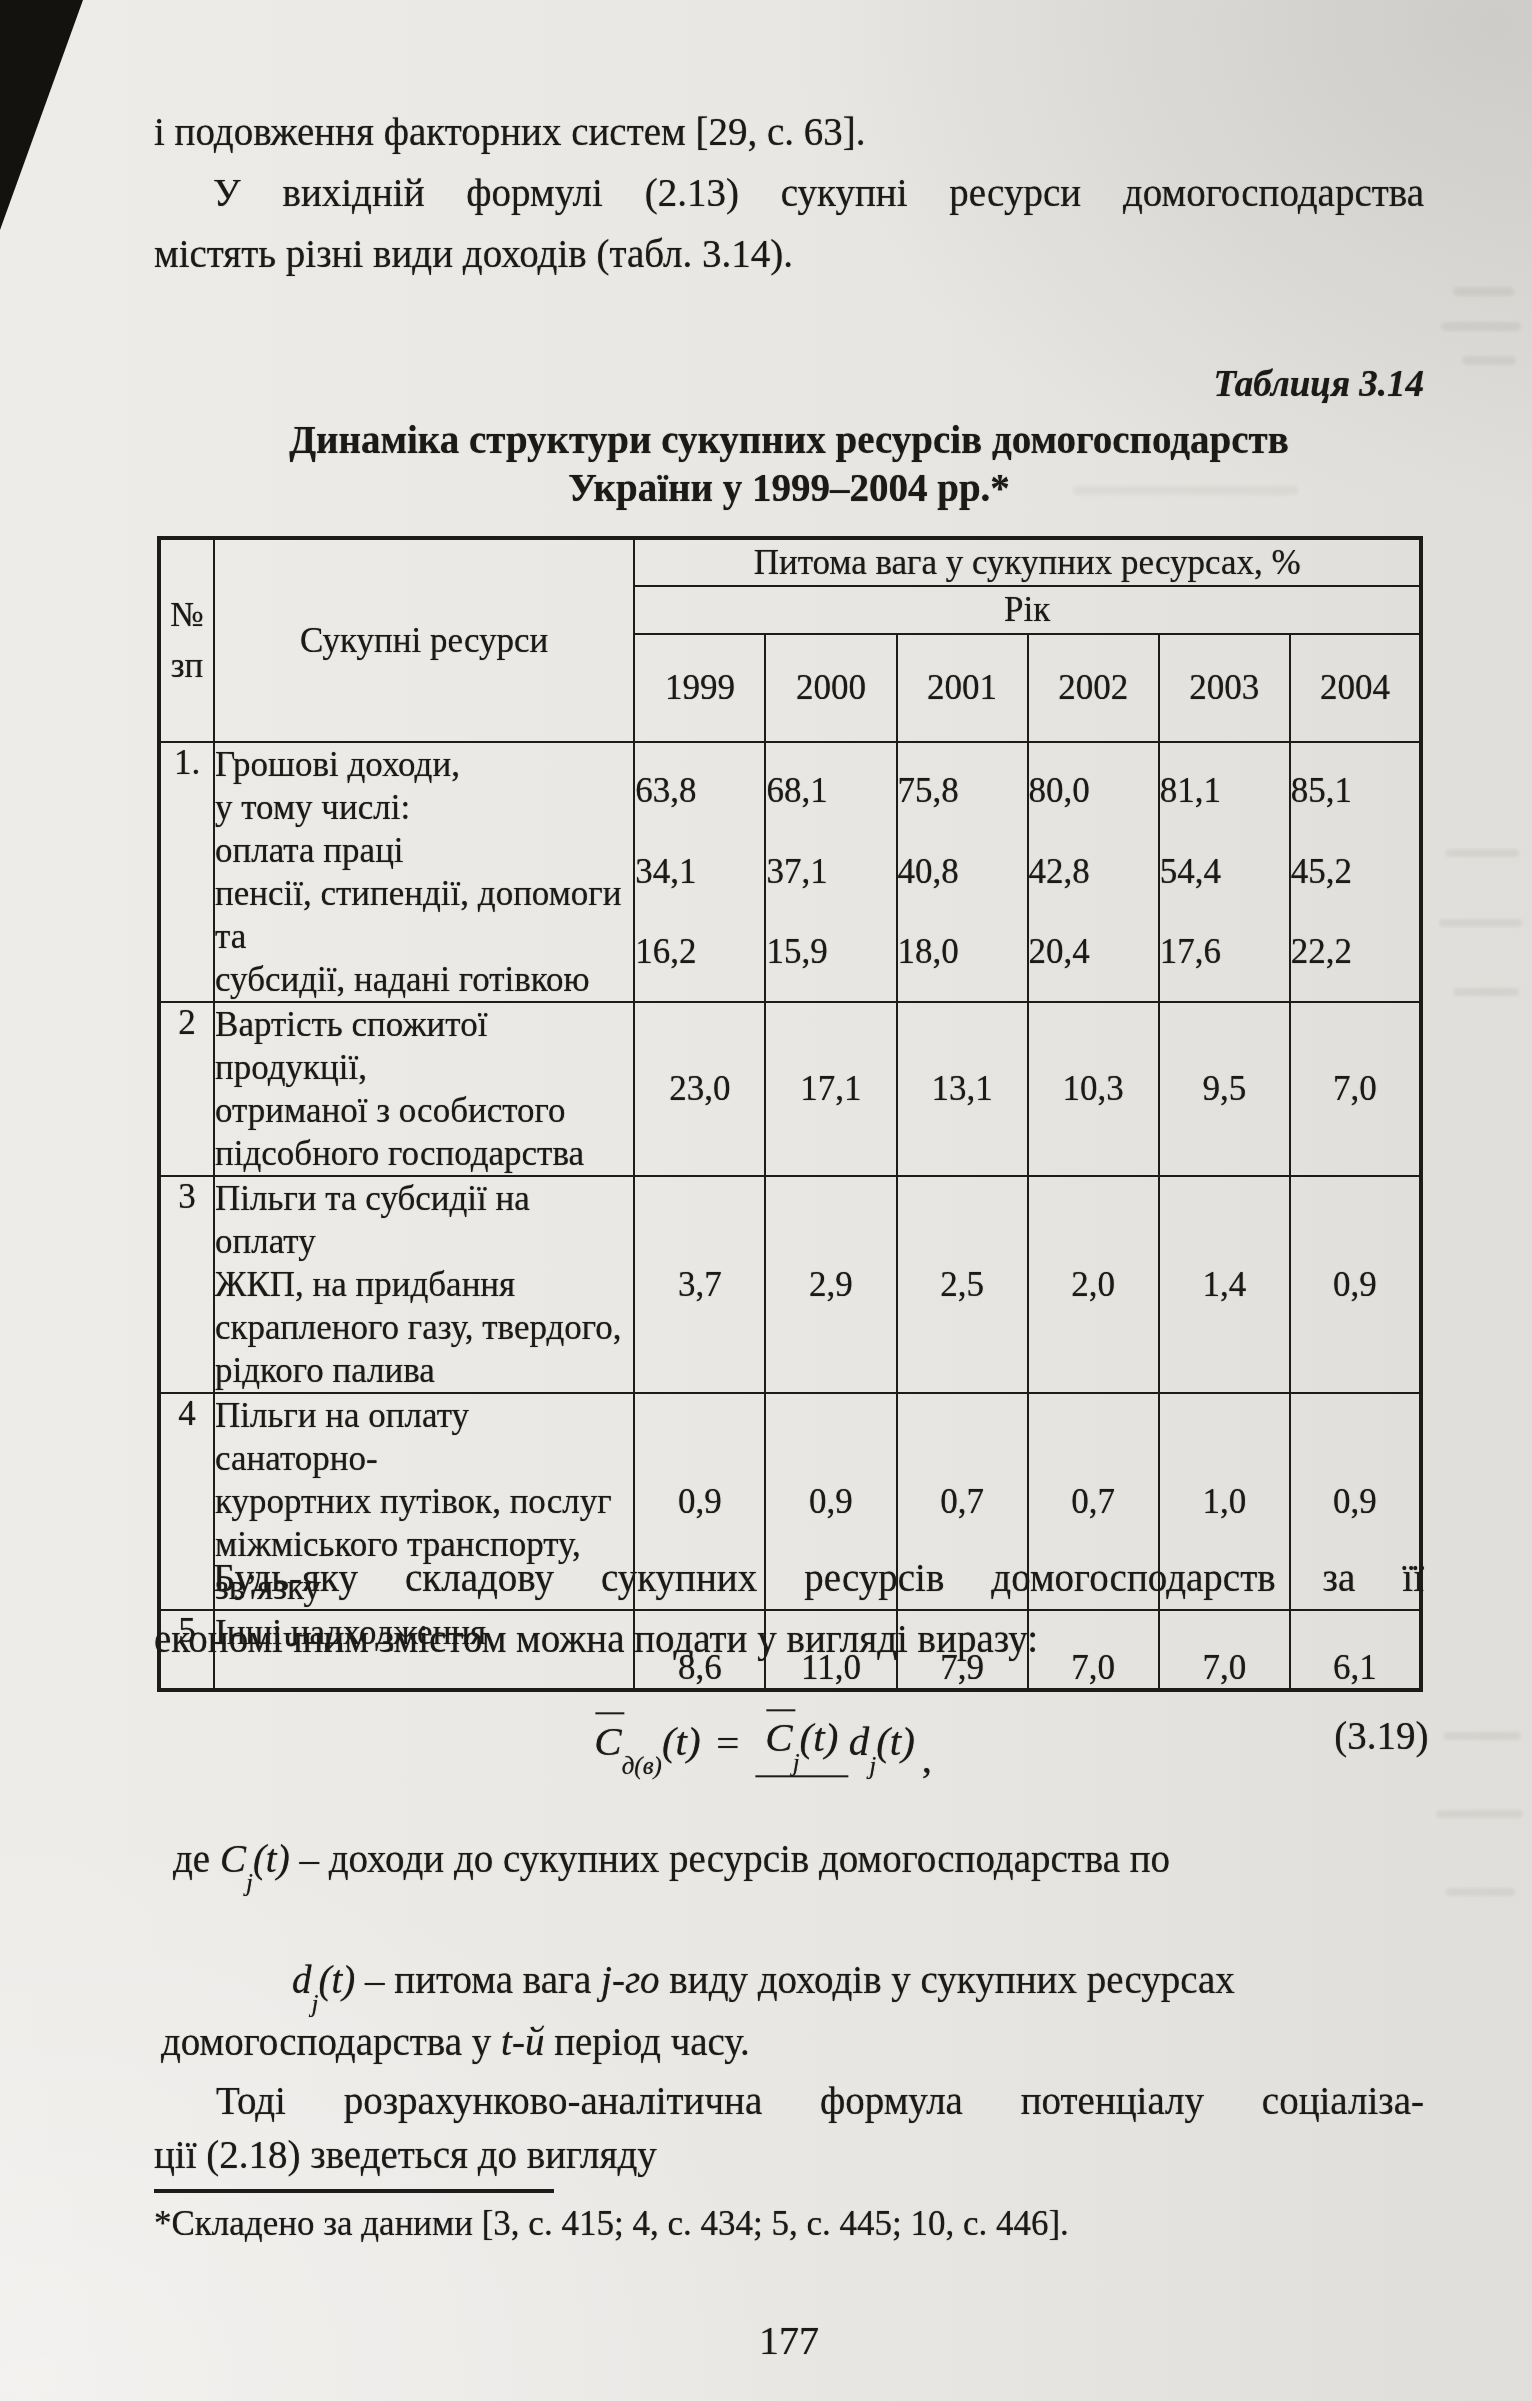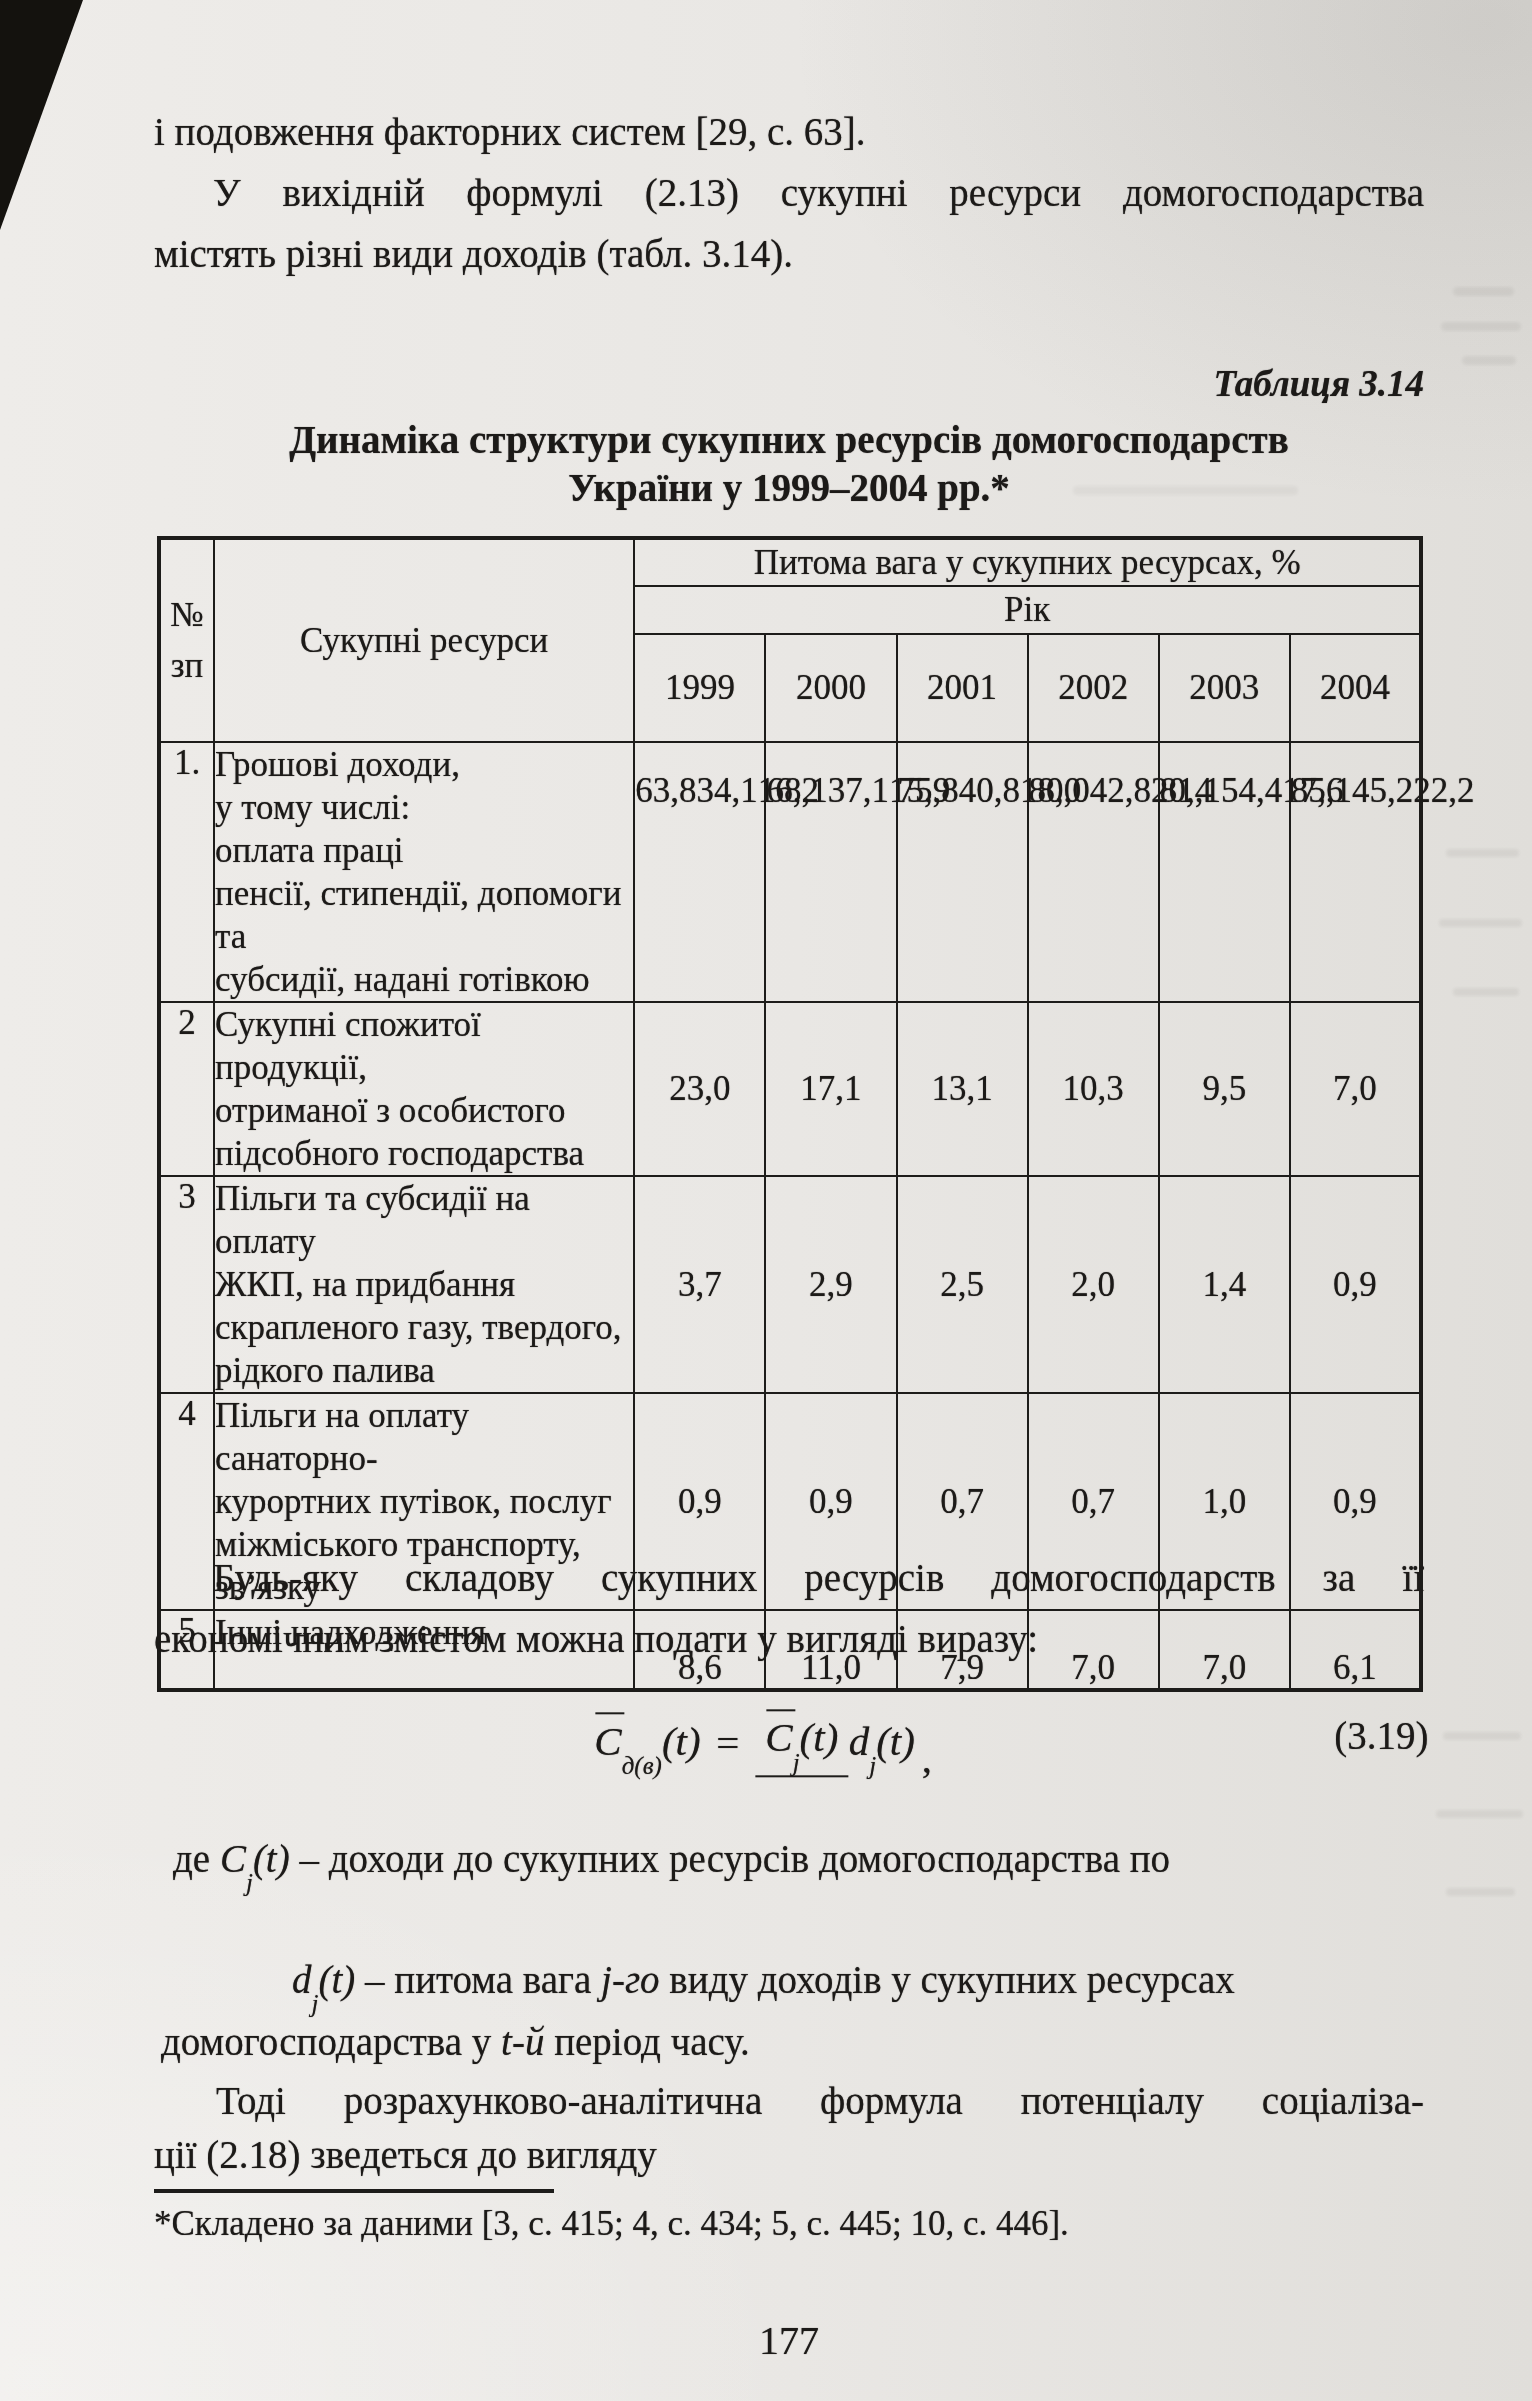--- a/index.html
+++ b/index.html
@@ -47,21 +47,21 @@
   td.ycell{height:106px;text-align:center;vertical-align:middle;font-size:36px;}
   td.ncell{text-align:center;vertical-align:top;padding-top:8.7px;}
   td.lcell{vertical-align:top;padding:7px 7px 0 14px;line-height:43px;}
   td.vcell{text-align:center;vertical-align:middle;}
   td.vcell-b{text-align:center;vertical-align:bottom;padding-bottom:10.4px;}
   tr.r1{height:210px;}
   tr.r2{height:138px;}
   tr.r3{height:173px;}
   tr.r4{height:139px;}
   tr.r5{height:80px;}
-  .v3{height:203px;display:flex;flex-direction:row;justify-content:space-between;padding:2.6px 0 3.5px;}
+  .v3{height:203px;display:flex;flex-direction:column;justify-content:space-between;padding:2.6px 0 3.5px;}
   .v3 span{line-height:42px;}
 
   
   .formula-wrap{position:absolute;left:162px;top:1670px;width:1270px;height:147px;}
   .f-main{position:absolute;left:50%;top:50%;transform:translate(-60%,-50%);
     display:flex;align-items:center;font-size:41px;}
   .f-main sub{font-size:25px;position:relative;bottom:-10.4px;font-style:italic;}
   .ovl{position:relative;font-style:italic;display:inline-block;}
   .ovl::before{content:"";position:absolute;top:-4.3px;left:0.9px;right:-2.6px;border-top:2.6px solid #1d1c1a;}
   .f-eq{margin:0 15.6px;}
@@ -186,21 +186,21 @@
         <span>85,1</span>
         <span>45,2</span>
         <span>22,2</span>
       </div>
           </td>
     </tr>
 
     <tr class="r2">
       <td class="ncell">2</td>
       <td class="lcell">
-        <div>Сукупні спожитої продукції,</div>
+        <div>Вартість спожитої продукції,</div>
         <div>отриманої з особистого</div>
         <div>підсобного господарства</div>
       </td>
       <td class="vcell">23,0</td>
       <td class="vcell">17,1</td>
       <td class="vcell">13,1</td>
       <td class="vcell">10,3</td>
       <td class="vcell">9,5</td>
       <td class="vcell">7,0</td>
     </tr>

